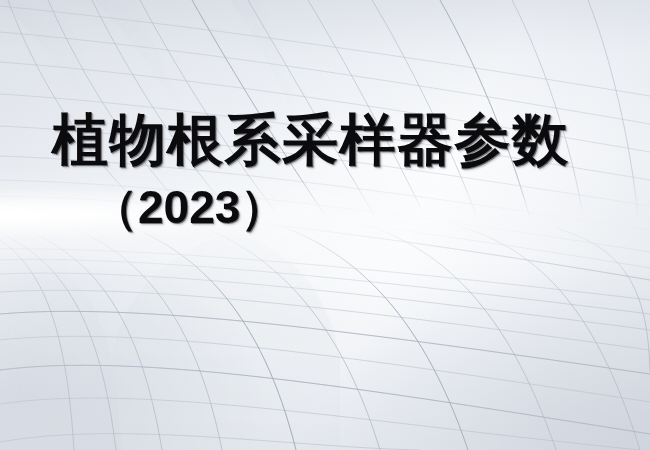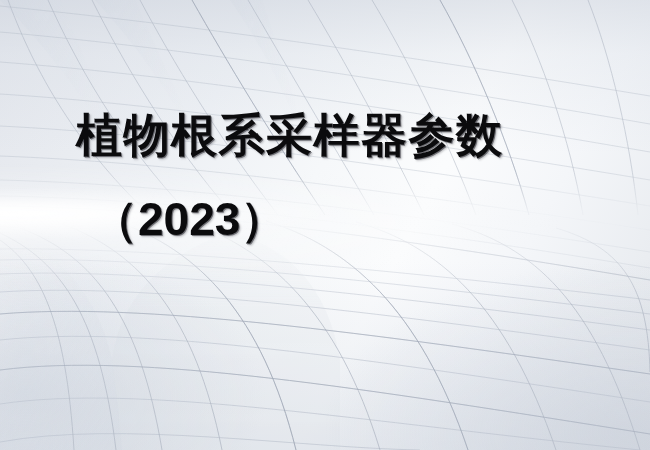--- a/index.html
+++ b/index.html
@@ -109,31 +109,31 @@
     color: #0b0b0d;
     font-weight: bold;
     line-height: 1.0;
     white-space: nowrap;
     text-shadow:
       1px 1px 0 rgba(40,40,48,0.55),
       2px 2px 2px rgba(60,60,70,0.28);
   }
 
   #title-line-1 {
-    font-size: 46px;
+    font-size: 56px;
     letter-spacing: 1.5px;
-    padding-left: 76px;
+    padding-left: 52px;
     height: 56px;
   }
 
   #title-line-2 {
     font-size: 46px;
     letter-spacing: 0px;
     padding-left: 92px;
-    margin-top: 28px;
+    margin-top: 16px;
     height: 56px;
   }
 </style>
 </head>
 <body>
 
 <div id="slide">
 
   <div class="bg-layer bg-base"></div>
   <div class="bg-layer bg-vert"></div>

